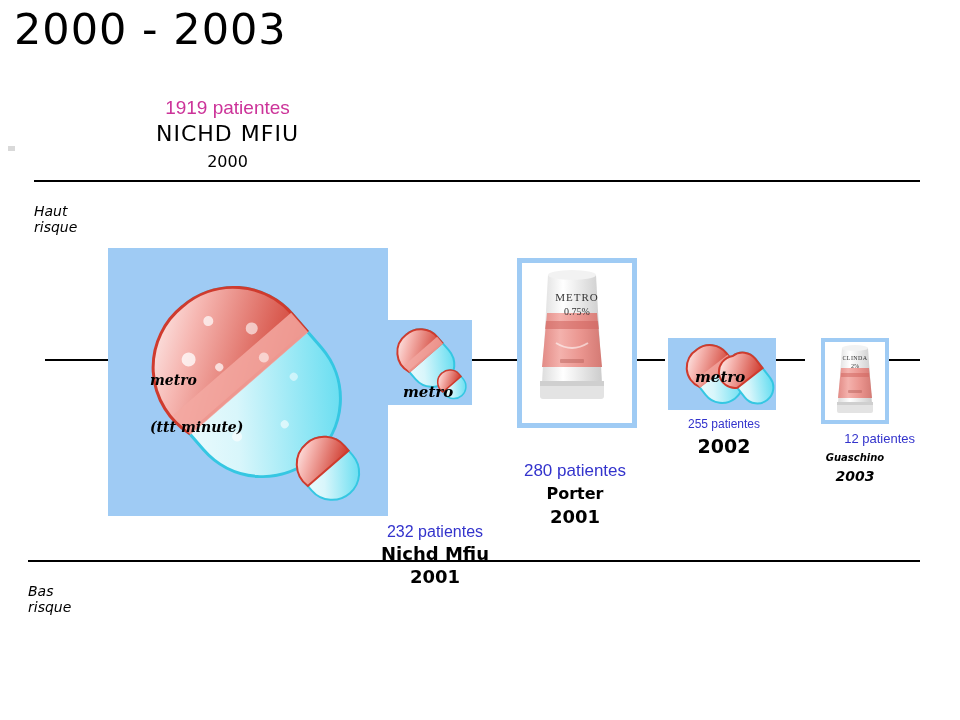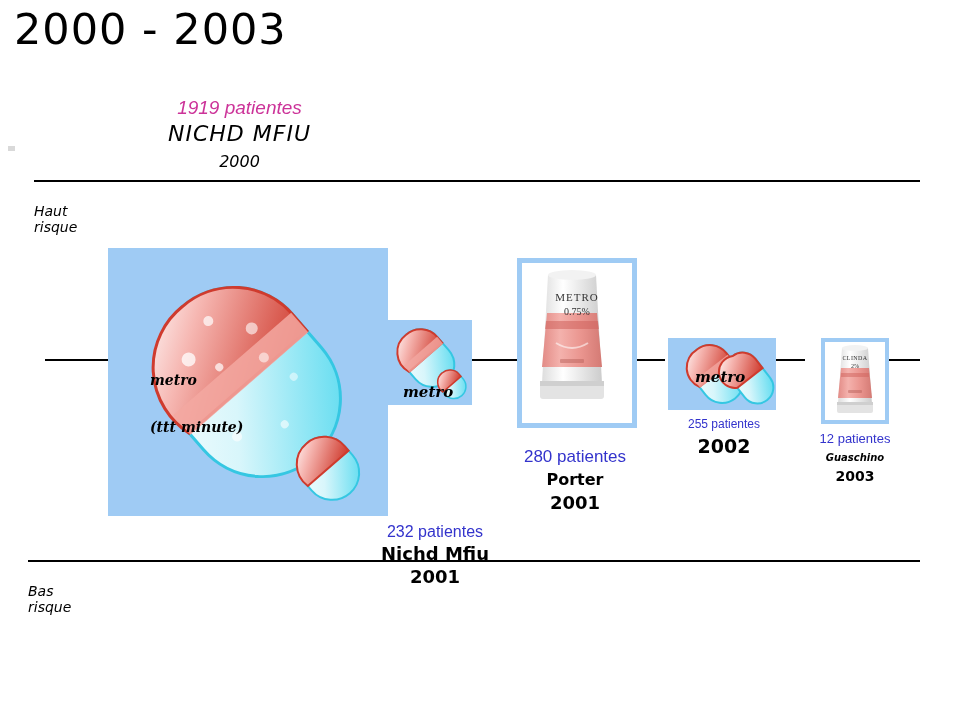--- a/index.html
+++ b/index.html
@@ -66,26 +66,25 @@
     left: 8px;
     top: 146px;
     width: 7px;
     height: 5px;
     background: #d9d9d9;
   }
 
   
   #headline {
     position: absolute;
-    left: 132px;
+    left: 120px;
     top: 95px;
     width: 215px;
     text-align: center;
     white-space: nowrap;
-    font-style: italic;
   }
   #headline .count {
     font-family: "Liberation Sans", sans-serif;
     font-size: 19px;
     line-height: 25px;
     color: #cc3399;
   }
   #headline .name {
     font-family: "DejaVu Sans", sans-serif;
     font-size: 22px;
@@ -144,21 +143,21 @@
   }
 
   
   #study-porter { left: 505px; top: 258px; width: 140px; }
   #study-porter .thumb {
     width: 110px; height: 160px;
     margin-left: 12px;
     background: #ffffff;
     border: 5px solid #9fcbf4;
   }
-  #study-porter .caption { margin-top: 18px; }
+  #study-porter .caption { margin-top: 32px; }
   #study-porter .caption .count { font-size: 17px; line-height: 22px; }
   #study-porter .caption .name  { font-size: 16px; line-height: 23px; }
   #study-porter .caption .year  { font-size: 18px; line-height: 23px; }
 
   
   #study-odendaal { left: 658px; top: 338px; width: 132px; }
   #study-odendaal .thumb { width: 108px; height: 72px; margin-left: 10px; }
   #study-odendaal .caption { margin-top: 4px; }
   #study-odendaal .caption .count { font-size: 12px; line-height: 21px; }
   #study-odendaal .caption .name  { font-size: 18px; line-height: 23px; }
@@ -166,23 +165,23 @@
 
   
   #study-guaschino { left: 795px; top: 338px; width: 120px; }
   #study-guaschino .thumb {
     width: 60px; height: 78px;
     margin-left: 26px;
     background: #ffffff;
     border: 4px solid #9fcbf4;
   }
   #study-guaschino .caption { margin-top: 6px; }
-  #study-guaschino .caption .count { font-size: 13px; line-height: 18px; }
+  #study-guaschino .caption .count { font-size: 13px; line-height: 18px; text-align: right; }
   #study-guaschino .caption .name  { font-size: 10px; line-height: 19px; font-style: italic; }
-  #study-guaschino .caption .year  { font-size: 14px; line-height: 19px; }
+  #study-guaschino .caption .year  { font-size: 14px; line-height: 19px; font-style: italic; }
 
   
   .drug-note {
     position: absolute;
     font-family: "DejaVu Serif", serif;
     font-style: italic;
     font-weight: bold;
     color: #000000;
     white-space: nowrap;
   }

